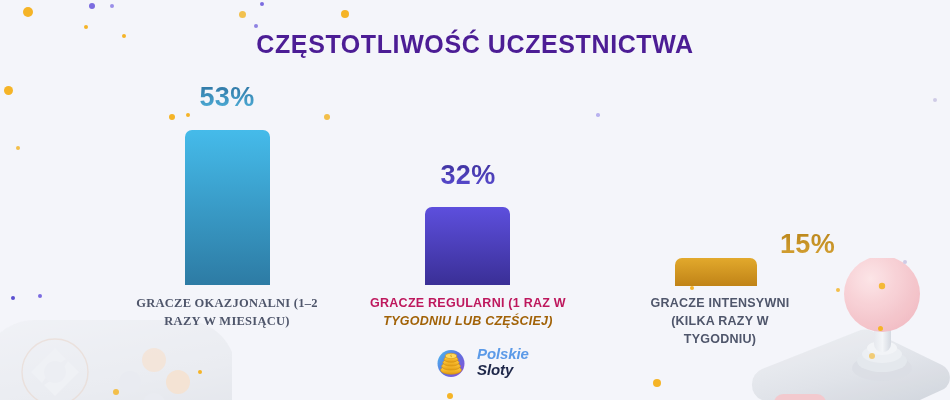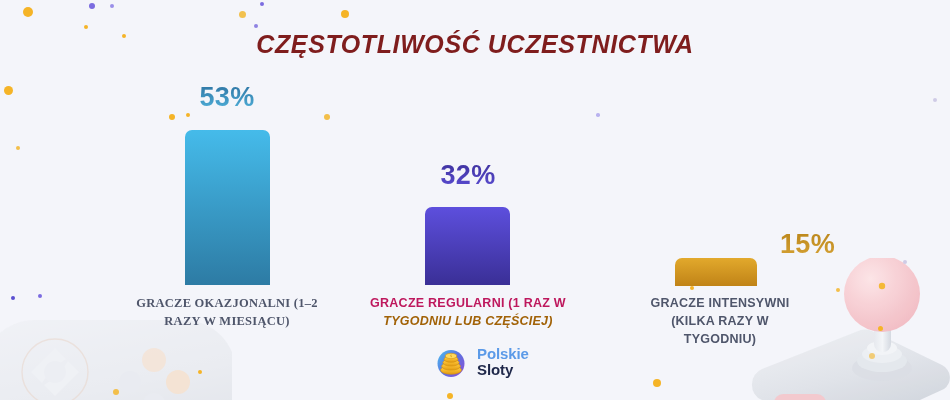--- a/index.html
+++ b/index.html
@@ -148,20 +148,21 @@
   }
   .logo-mark {
     width: 38px;
     height: 38px;
     flex: 0 0 38px;
   }
   .logo-text {
     display: flex;
     flex-direction: column;
     line-height: 1.08;
+    font-style: italic;
   }
   .logo-top {
     font-size: 15px;
     font-weight: bold;
     color: #5b9ae8;
     letter-spacing: -0.1px;
   }
   .logo-bottom {
     font-size: 15px;
     font-weight: bold;
@@ -253,21 +254,21 @@
         <span class="dot" style="left: 877.5px; top: 325.5px; width: 5px; height: 5px; background: rgb(245, 180, 39);"></span>
         <span class="dot" style="left: 903px; top: 260px; width: 4px; height: 4px; background: rgb(207, 203, 230);"></span>
         <span class="dot" style="left: 835.8px; top: 287.8px; width: 4.4px; height: 4.4px; background: rgb(243, 191, 74);"></span>
         <span class="dot" style="left: 447px; top: 393px; width: 6px; height: 6px; background: rgb(245, 180, 39);"></span>
         <span class="dot" style="left: 112.8px; top: 388.8px; width: 6.4px; height: 6.4px; background: rgb(243, 191, 74);"></span>
         <span class="dot" style="left: 197.8px; top: 369.8px; width: 4.4px; height: 4.4px; background: rgb(245, 180, 39);"></span>
         <span class="dot" style="left: 933px; top: 98px; width: 4px; height: 4px; background: rgb(207, 203, 230);"></span>
       </div>
   </div>
 
-  <div class="chart-title" style="color: #7f1d1d; font-style: italic;">CZĘSTOTLIWOŚĆ UCZESTNICTWA</div>
+  <div class="chart-title" style="color: #4c1d95;">CZĘSTOTLIWOŚĆ UCZESTNICTWA</div>
 
   <div class="plot-area">
 
     <div class="bar-group" id="group-0">
       <div class="bar-value" id="val-0" style="background-image: linear-gradient(rgb(43, 111, 158) 0%, rgb(83, 183, 224) 100%);">53%</div>
       <div class="bar-rect" style="background: linear-gradient(rgb(69, 187, 234) 0%, rgb(45, 123, 164) 100%);"></div>
       <div class="bar-label">
         <div style="color: rgb(79, 86, 107);">GRACZE OKAZJONALNI (1–2</div>
         <div style="color: rgb(79, 86, 107);">RAZY W MIESIĄCU)</div>
       </div>

